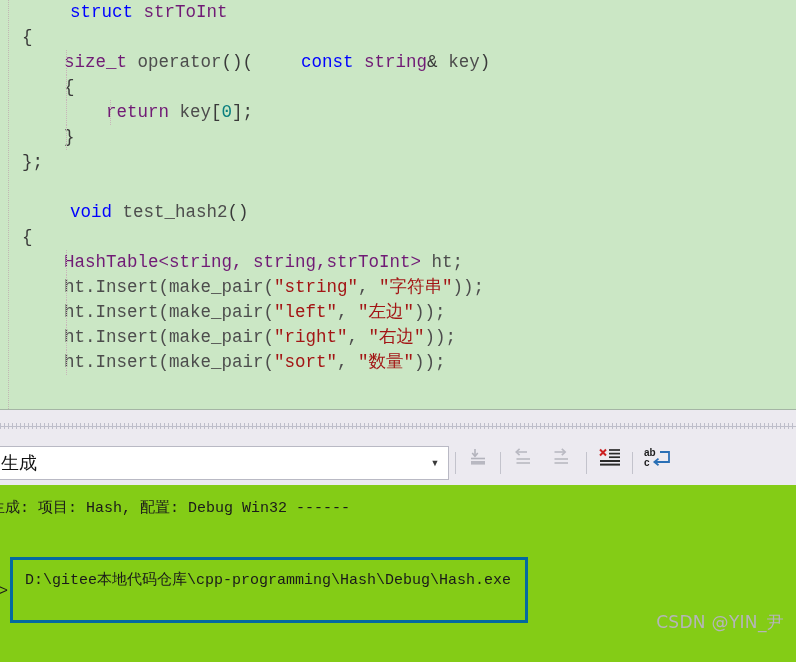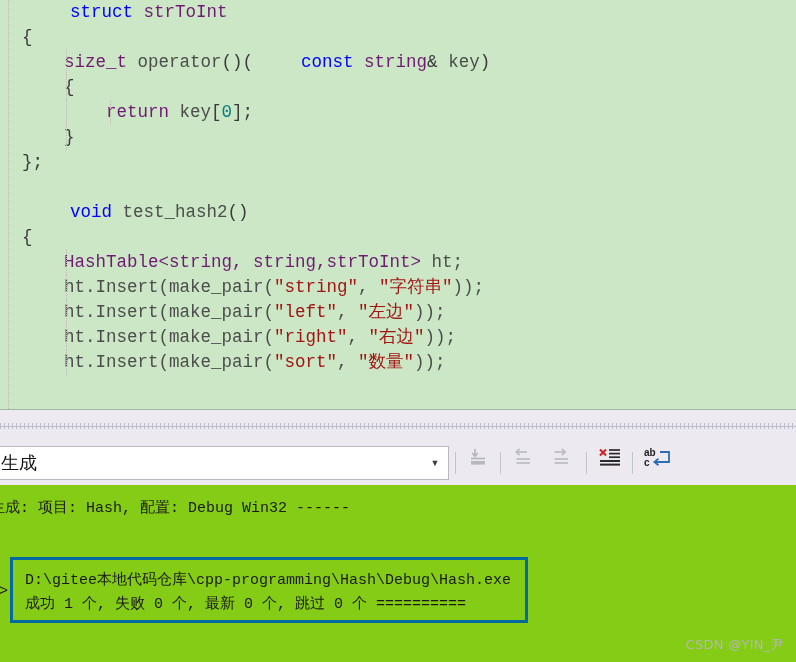--- a/index.html
+++ b/index.html
@@ -178,23 +178,23 @@
     left: 12px; top: 33px;
     font-family: "Liberation Mono", "DejaVu Sans Mono", monospace;
     font-size: 15px;
     line-height: 24px;
     color: #1a1a1a;
     white-space: pre;
   }
 
   #watermark {
     position: absolute;
-    right: 12px; bottom: 8px;
+    right: 12px; bottom: 28px;
     font-family: "DejaVu Sans", sans-serif;
-    font-size: 13px;
+    font-size: 17px;
     color: #b5b5ba;
     letter-spacing: .3px;
   }
 </style>
 </head>
 <body>
 
 <div id="app">
 
   <div id="editor">
@@ -275,18 +275,17 @@
     <div id="output-text">
       <div id="out-head" class="oline">生成: 项目: Hash, 配置: Debug Win32 ------</div>
       <div id="out-pre1" class="oline">-&gt;</div>
       
     </div>
 
   </div>
 
   <div id="highlight-box">
     <div id="hl-line1">D:\gitee本地代码仓库\cpp-programming\Hash\Debug\Hash.exe</div>
-    <div id="hl-line2">成功 1 个, 失败 0 个, 最新 0 个, 跳过 0 个 ==========</div>
   </div>
 
   <div id="watermark">CSDN @YIN_尹</div>
 
 </div>
 
 </body></html>

